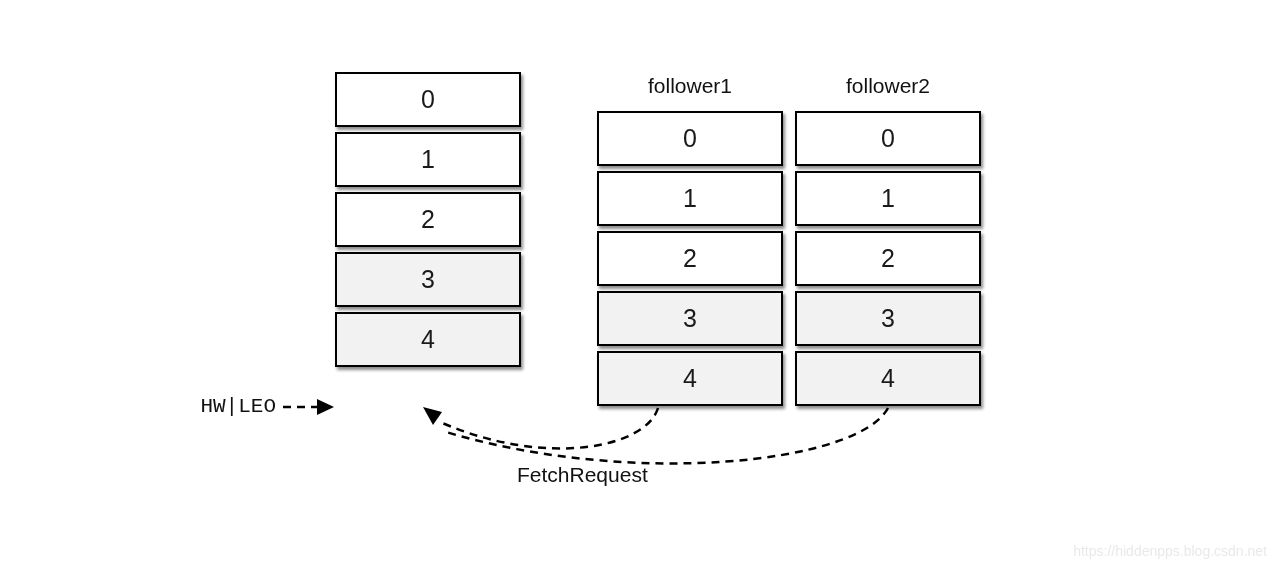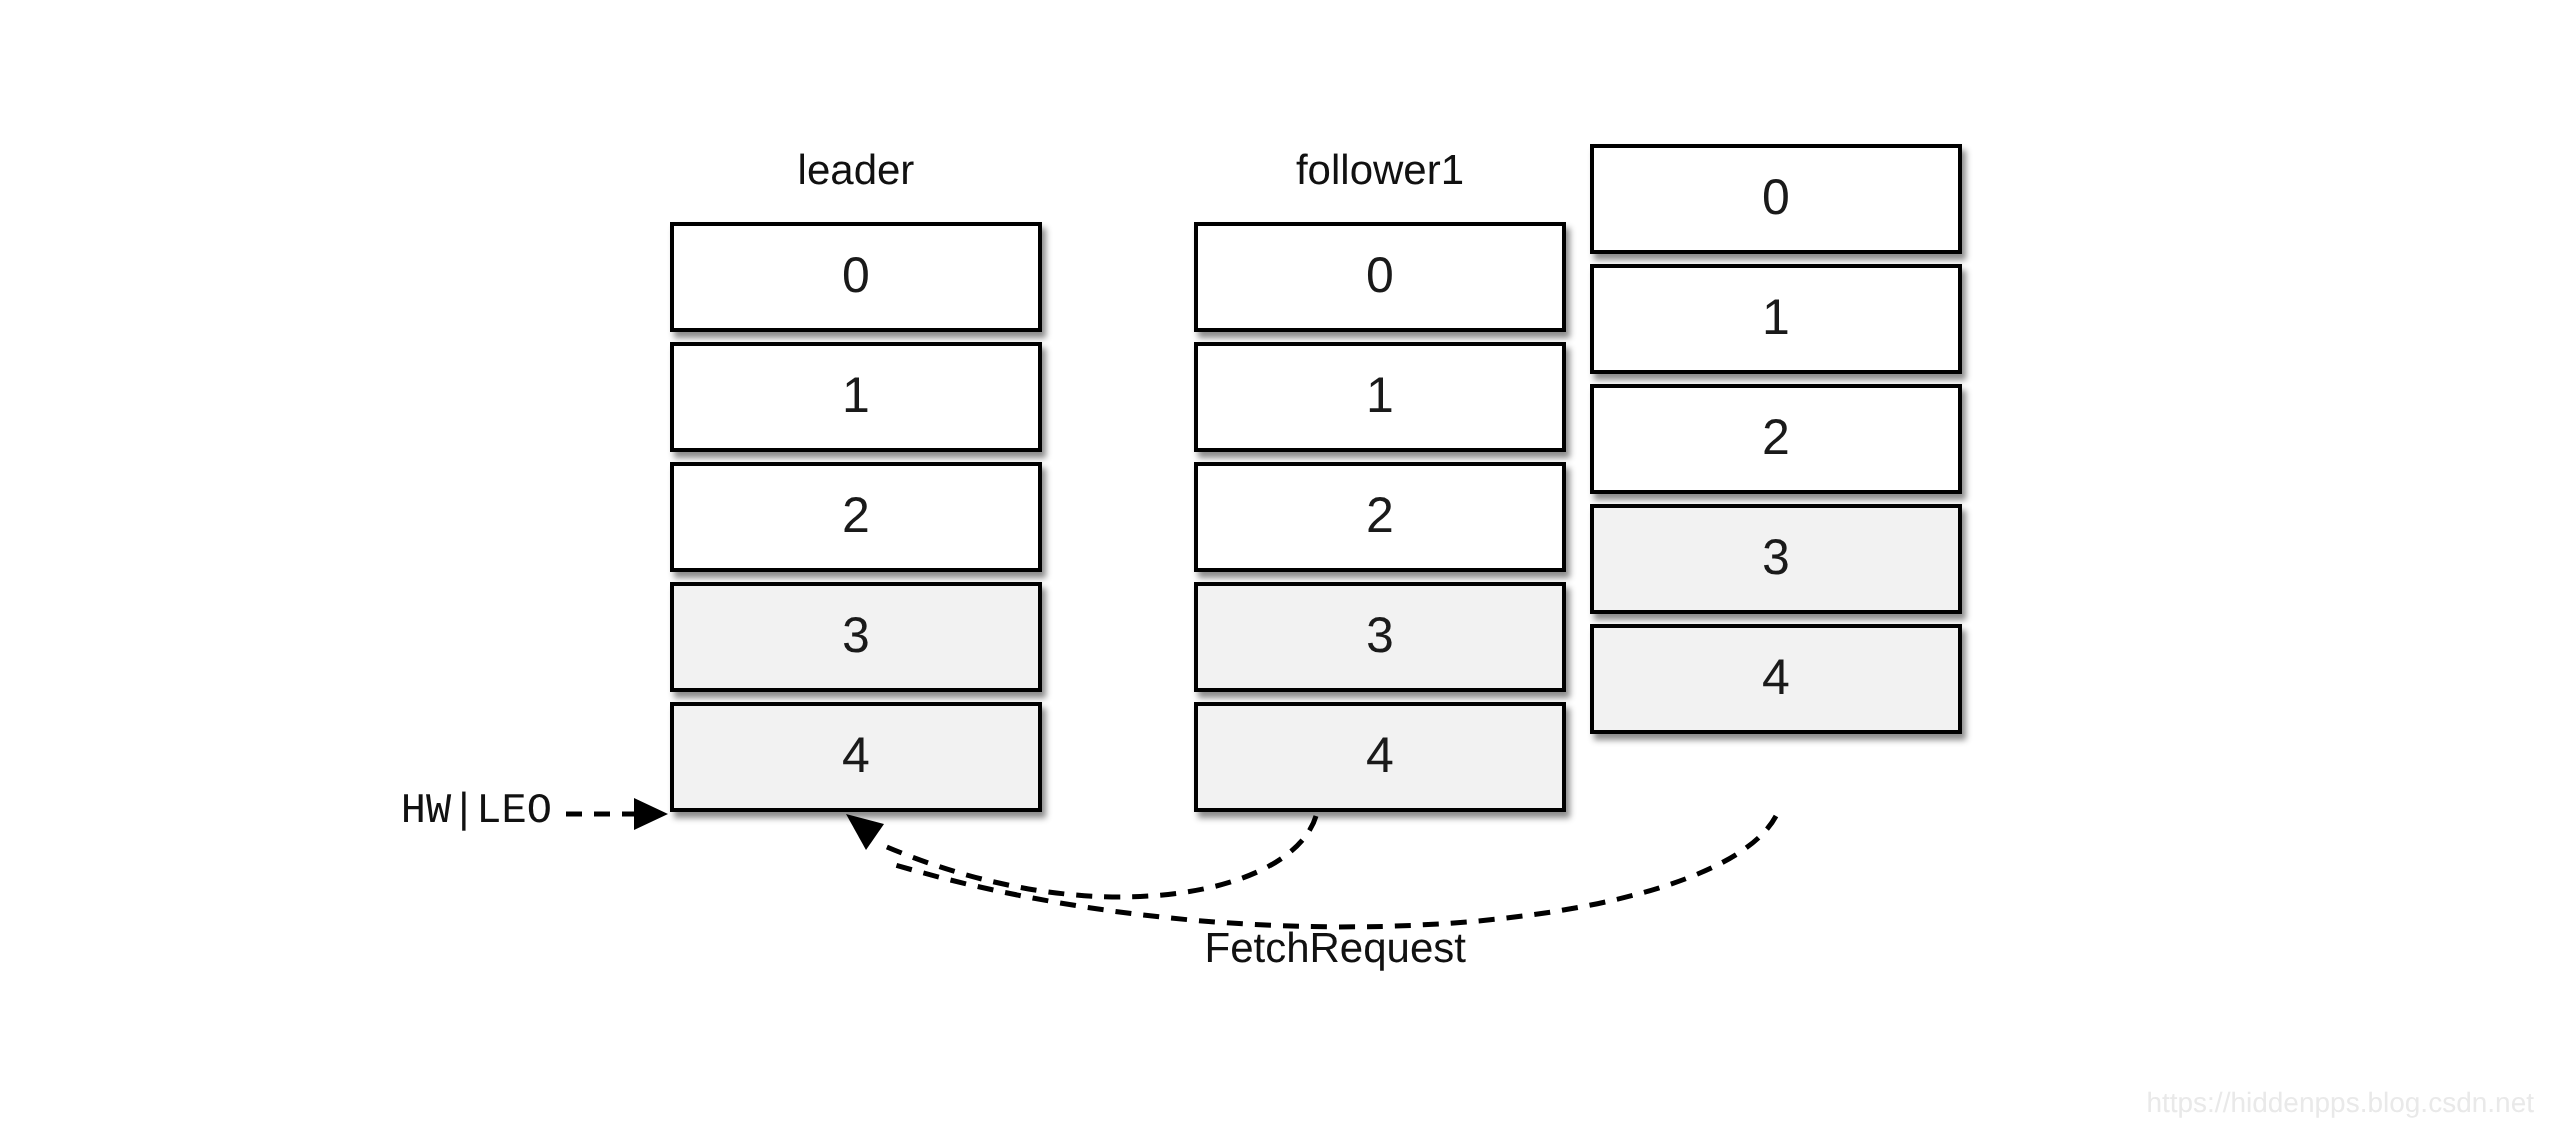--- a/index.html
+++ b/index.html
@@ -62,26 +62,26 @@
     height: 26px;
     line-height: 26px;
     text-align: right;
     font-size: 21px;
     color: #111111;
     white-space: nowrap;
     font-family: Liberation Mono, monospace;
   }
   .fetch-label {
     position: absolute;
-    left: 533px;
+    left: 517px;
     top: 462px;
     width: 200px;
     height: 26px;
     line-height: 26px;
-    text-align: right;
+    text-align: left;
     font-size: 21px;
     color: #111111;
     white-space: nowrap;
   }
   .watermark {
     position: absolute;
     right: 13px;
     top: 543px;
     font-size: 14px;
     color: var(--watermark-text, #e9e9e9);
@@ -107,38 +107,38 @@
 
     <line class="dashed" x1="283" y1="407" x2="318" y2="407"></line>
     <polygon class="solid-head" points="334,407 317,399 317,415"></polygon>
 
     <path class="dashed" d="M 658,408 C 646,448 545,468 440,422"></path>
     <path class="dashed" d="M 888,408 C 858,464 630,487 446,432"></path>
     <polygon class="solid-head" points="423,407 442,412 433,425"></polygon>
   </svg>
 
   <div class="column" style="left:335px">
-    <div class="col-header">leader</div>
     <div class="cell">0</div>
     <div class="cell">1</div>
     <div class="cell">2</div>
     <div class="cell shaded">3</div>
     <div class="cell shaded">4</div>
   </div>
 
   <div class="column" style="left:597px">
     <div class="col-header">follower1</div>
     <div class="cell">0</div>
     <div class="cell">1</div>
     <div class="cell">2</div>
     <div class="cell shaded">3</div>
     <div class="cell shaded">4</div>
   </div>
 
   <div class="column" style="left:795px">
+    <div class="col-header">follower2</div>
     <div class="cell">0</div>
     <div class="cell">1</div>
     <div class="cell">2</div>
     <div class="cell shaded">3</div>
     <div class="cell shaded">4</div>
   </div>
 
   <div class="hw-label">HW|LEO</div>
   <div class="fetch-label">FetchRequest</div>
   <div class="watermark">https://hiddenpps.blog.csdn.net</div>

